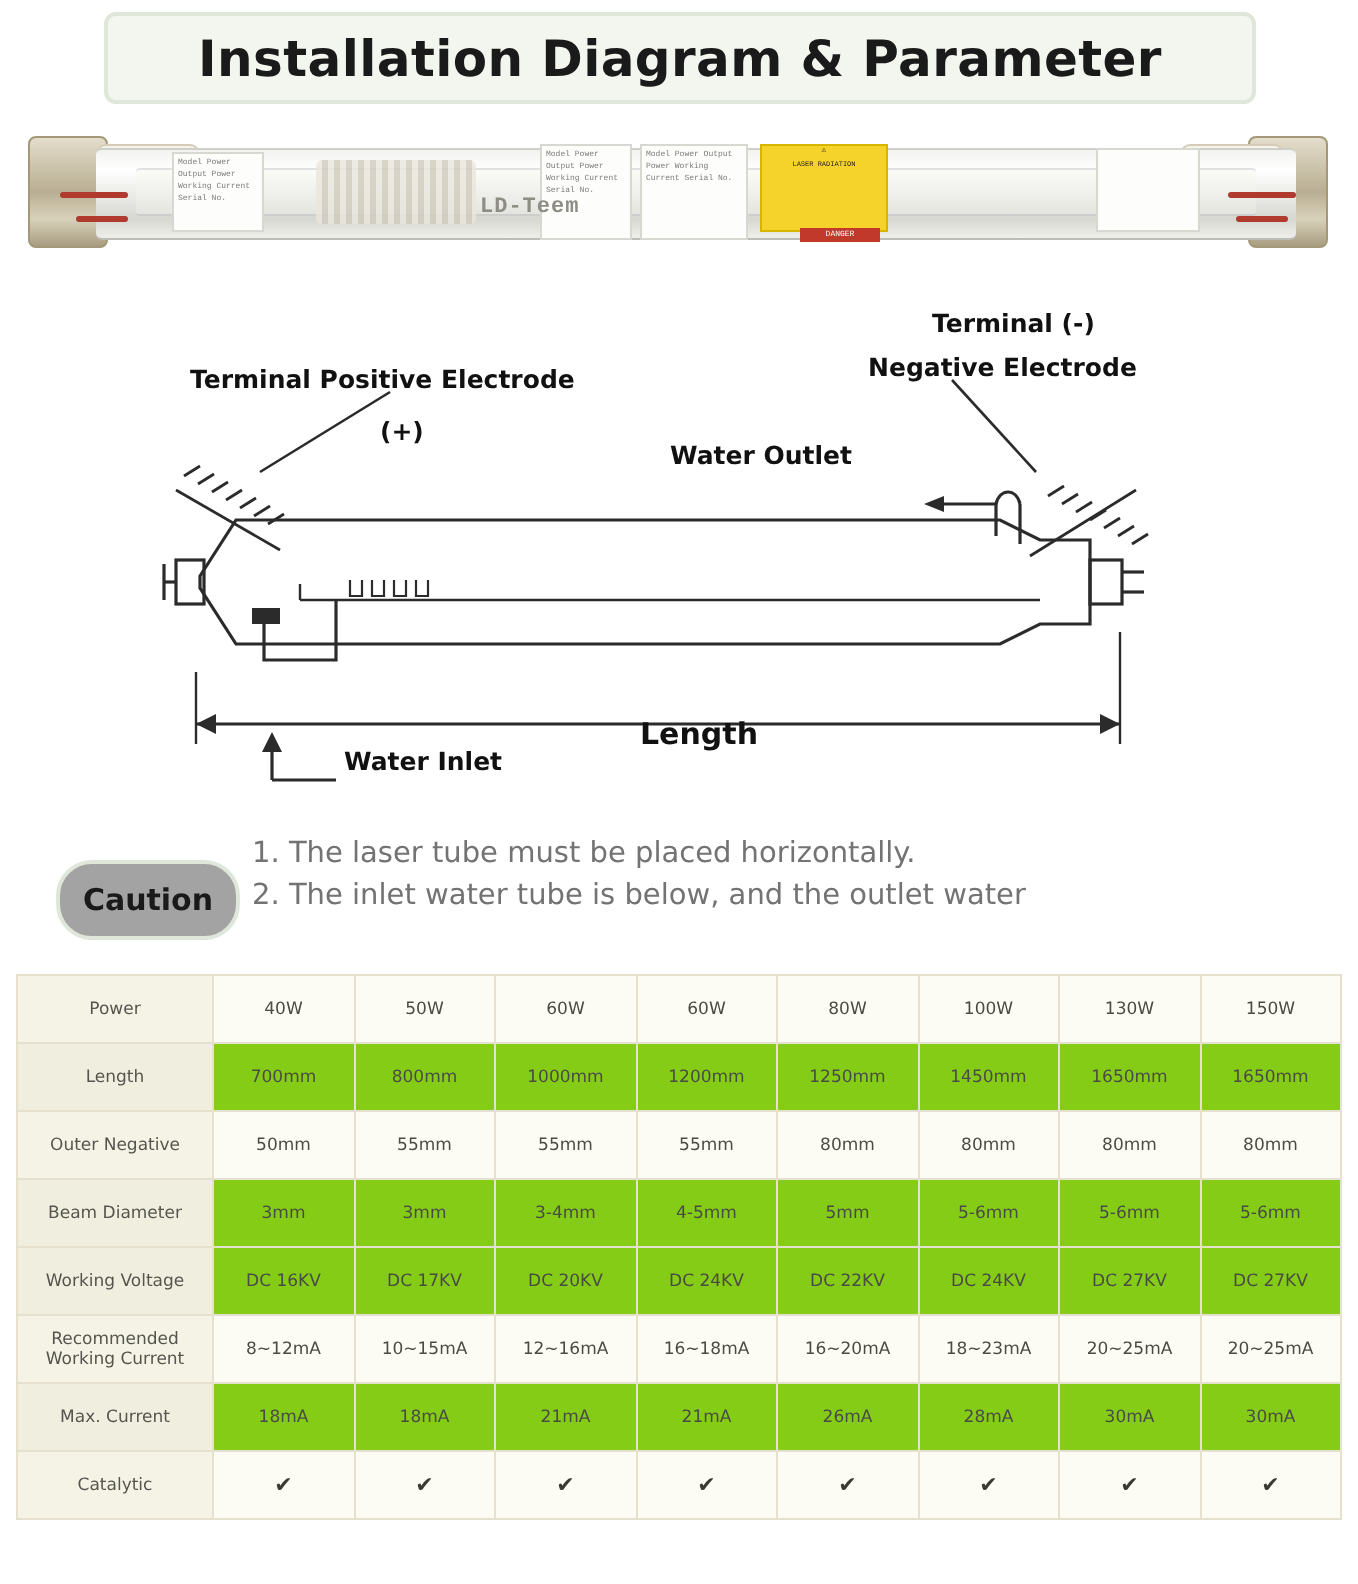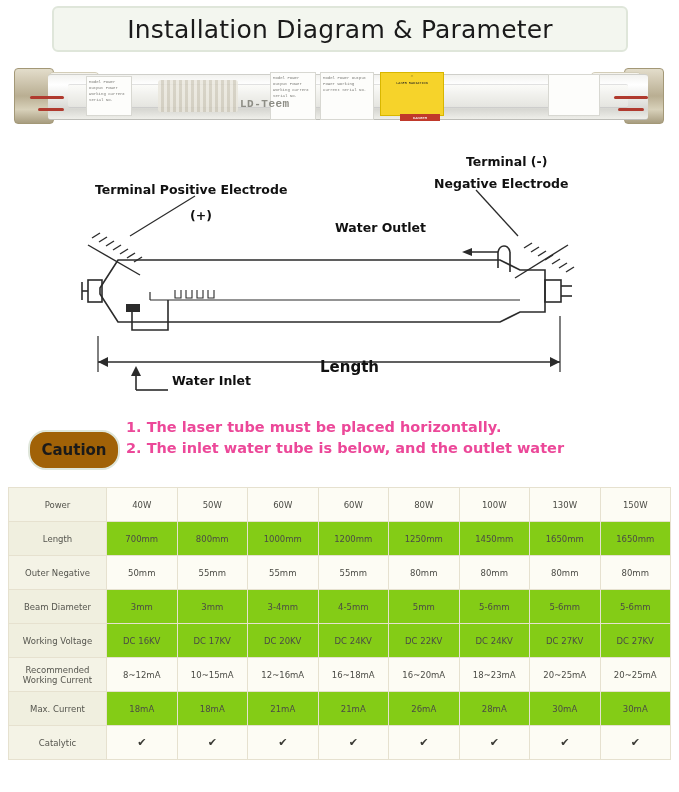--- a/index.html
+++ b/index.html
@@ -13,21 +13,21 @@
   .page{position:relative;width:679px;height:792px;}
 
   
   .title-bar{
     position:absolute;left:52px;top:6px;width:572px;height:42px;
     border:2px solid #dfe6da;border-radius:6px;
     background:#f3f6ef;
     display:flex;align-items:center;justify-content:center;
   }
   .title-bar span{
-    font-size:25px;font-weight:normal;color:#1a1a1a;letter-spacing:.2px;
+    font-size:25px;font-weight:bold;color:#1a1a1a;letter-spacing:.2px;
     font-family:"DejaVu Sans", sans-serif;
   }
 
   
   .photo{
     position:absolute;left:8px;top:58px;width:663px;height:80px;font-family:Liberation Mono, monospace;
   }
   .tube-body{
     position:absolute;left:40px;top:16px;width:600px;height:44px;
     background:linear-gradient(to bottom,#f2f2ef 0%,#ffffff 22%,#e8e8e4 55%,#d7d7d2 78%,#efefea 100%);
@@ -81,27 +81,27 @@
   }
 
   
   .schematic{position:absolute;left:0;top:140px;width:679px;height:268px;}
   .schematic text{font-family:"DejaVu Sans", sans-serif;}
 
   
   .caution-wrap{position:absolute;left:0;top:408px;width:679px;height:76px;}
   .caution-pill{
     position:absolute;left:28px;top:22px;width:88px;height:36px;
-    border:2px solid #dfe6da;border-radius:18px;background:#a16207;
+    border:2px solid #dfe6da;border-radius:18px;background:#a3a3a3;
     display:flex;align-items:center;justify-content:center;
   }
   .caution-pill span{font-size:15px;font-weight:bold;color:#1a1a1a;}
   .caution-lines{position:absolute;left:126px;top:10px;width:540px;}
   .caution-line{
-    font-size:14.5px;font-weight:bold;color:#ec4899;line-height:19px;
+    font-size:14.5px;font-weight:normal;color:#737373;line-height:19px;
     margin-bottom:2px;
   }
   .caution-line .indent{display:inline-block;padding-left:22px;}
 
   
   .table-wrap{position:absolute;left:8px;top:487px;width:663px;}
   table{border-collapse:collapse;width:663px;table-layout:fixed;}
   td{
     border:1px solid #e6e1cf;
     font-size:8.5px;color:#4b4b45;

